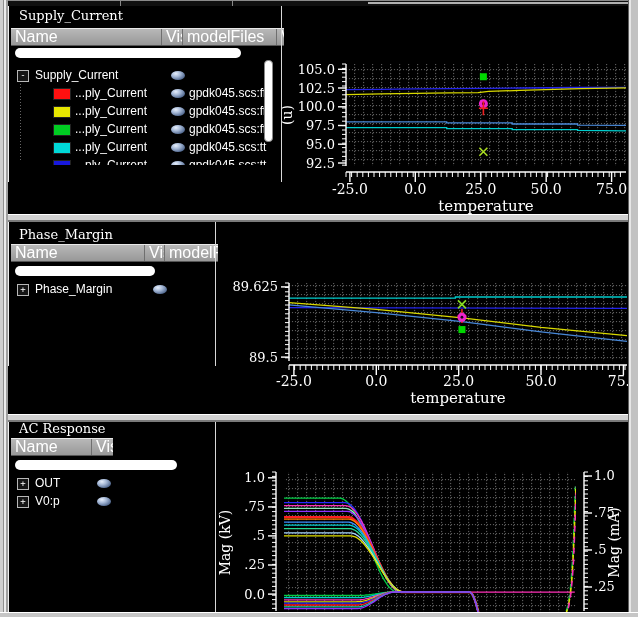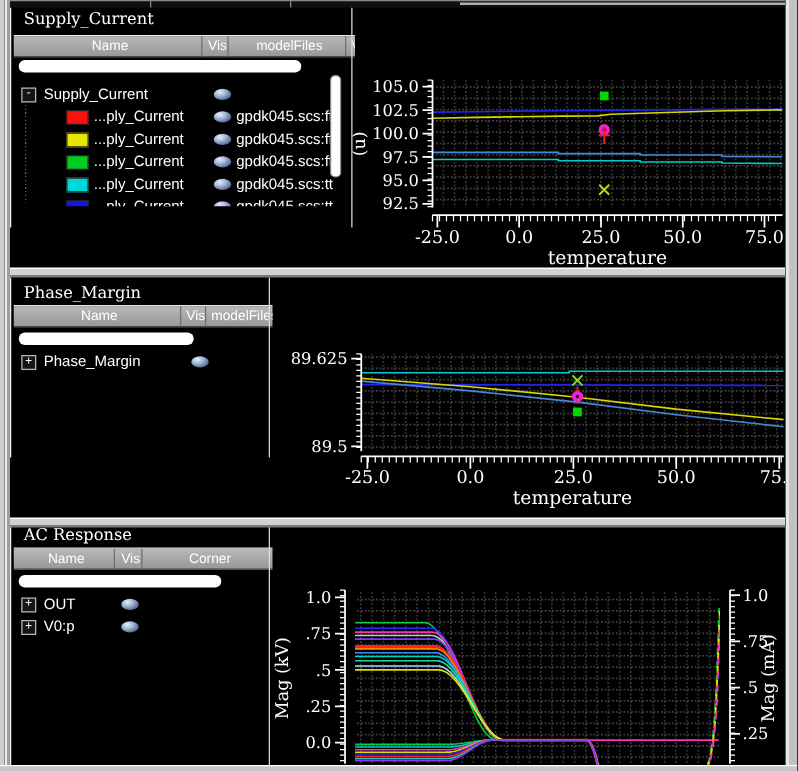--- a/index.html
+++ b/index.html
@@ -24,22 +24,22 @@
   
   .panel{position:absolute;left:8px;width:620px;background:#000;border-left:1px solid #ededed;box-sizing:border-box;}
   #panel-0{top:6px;height:176px;} #panel-1{top:222px;height:144px;} #panel-2{top:416px;height:197px;}
   .panel-title{position:absolute;left:10px;top:2px;color:#fff;font-family:"DejaVu Serif",serif;
      font-size:13px;white-space:nowrap;}
   #panel-1 .panel-title,#panel-2 .panel-title{top:5px;}
 
   .thead{position:absolute;left:2px;top:22px;height:18px;display:flex;
      background:linear-gradient(180deg,#b8b8b8,#989898);border-top:1px solid #e8e8e8;
      border-bottom:1px solid #555;box-sizing:border-box;}
-  .thead .cell{color:#fff;font-size:11px;line-height:16px;padding-left:4px;overflow:hidden;
-     white-space:nowrap;box-sizing:border-box;text-align:center;}
+  .thead .cell{color:#fff;font-size:16px;line-height:16px;padding-left:4px;overflow:hidden;
+     white-space:nowrap;box-sizing:border-box;}
   .thead .cell + .cell{border-left:1px solid #6f6f6f;}
 
   .pill{position:absolute;height:10px;border-radius:5px;background:#fff;}
   .vthumb{position:absolute;width:9px;border-radius:4px;background:#fff;border:1px solid #888;box-sizing:border-box;}
 
   .tree{position:absolute;left:2px;overflow:hidden;}
   #panel-0 .tree{top:60px;width:270px;height:99px;}
   #panel-1 .tree{top:58px;width:204px;height:60px;}
   #panel-2 .tree{top:58px;width:204px;height:60px;}
   .trow{position:relative;height:18px;}
@@ -393,21 +393,20 @@
         <path d="M73 135.1h-8" stroke="#fff" stroke-width="1.4"></path>
         <text x="62" y="139.57194244604062" fill="#fff" font-size="13" text-anchor="end" font-family="&quot;DejaVu Serif&quot;,serif">89.5</text>
       </svg>
   </div>
 
   <div class="panel" id="panel-2">
     <div class="panel-title">AC Response</div>
     <div class="thead">
       <div class="cell" style="width:80px">Name</div>
       <div class="cell" style="width:22px">Vis</div>
-      <div class="cell" style="width:105px">Corner</div>
     </div>
     <div class="pill" style="left:6px;top:44px;width:162px;"></div>
     <div class="tree">
       <div class="trow">
         <span class="exp">+</span>
         <span class="rlabel">OUT</span>
         <span class="eye"></span>
       </div>
       <div class="trow">
         <span class="exp">+</span>

